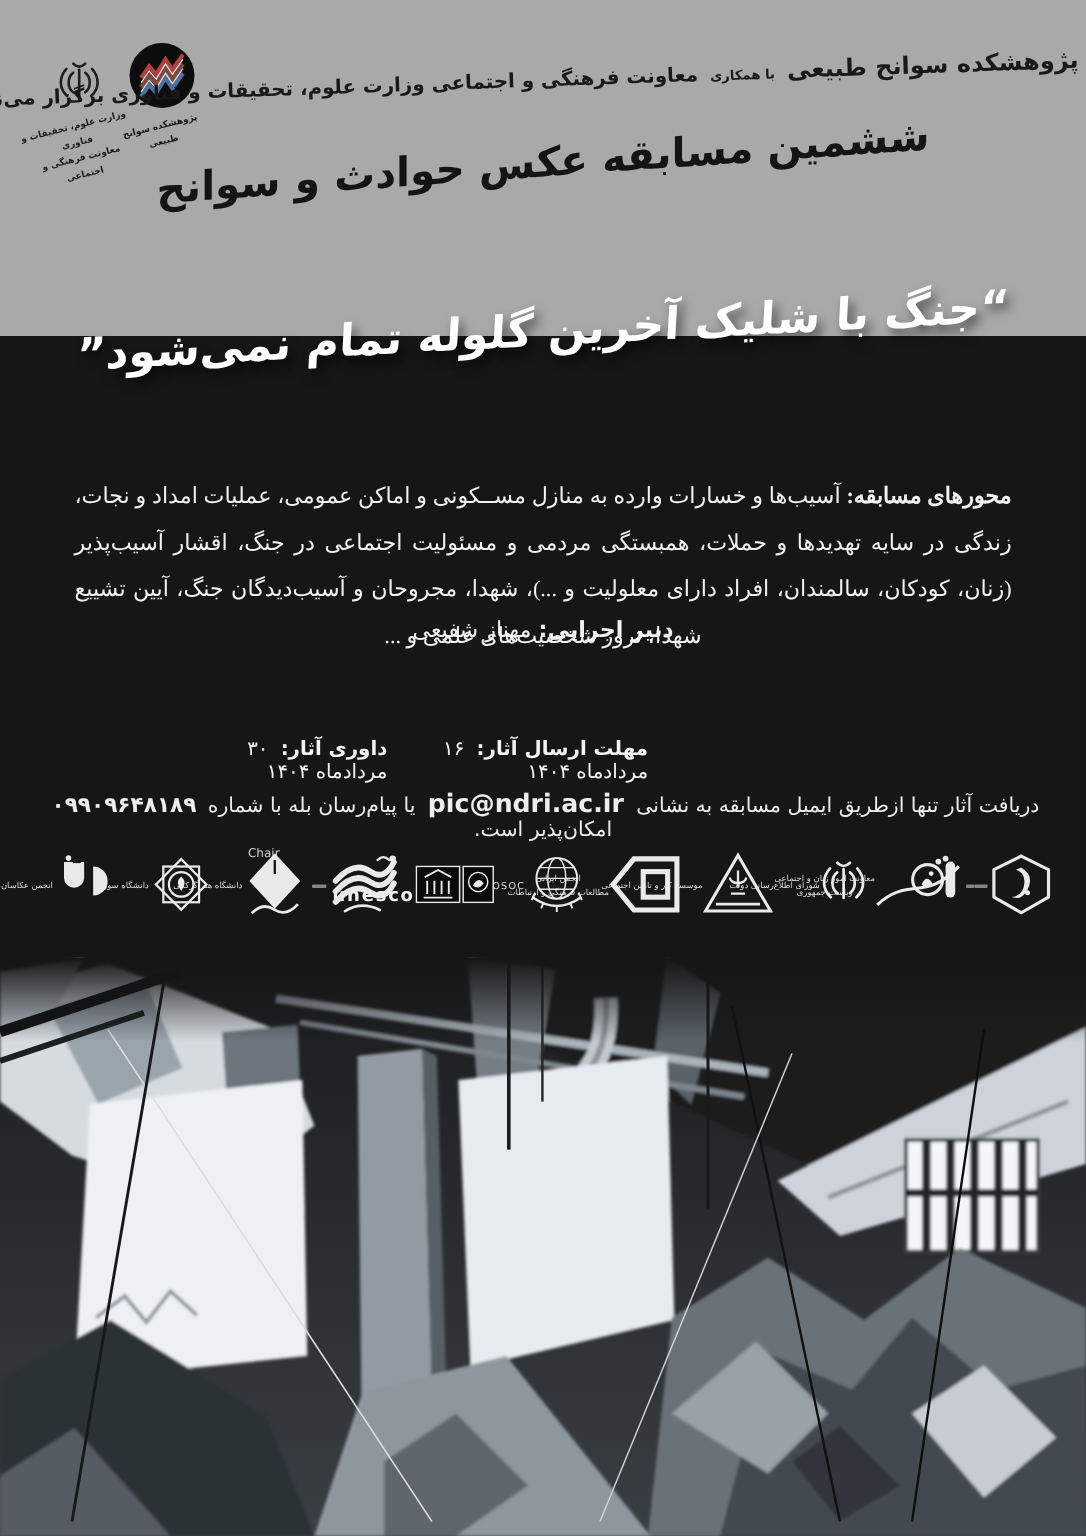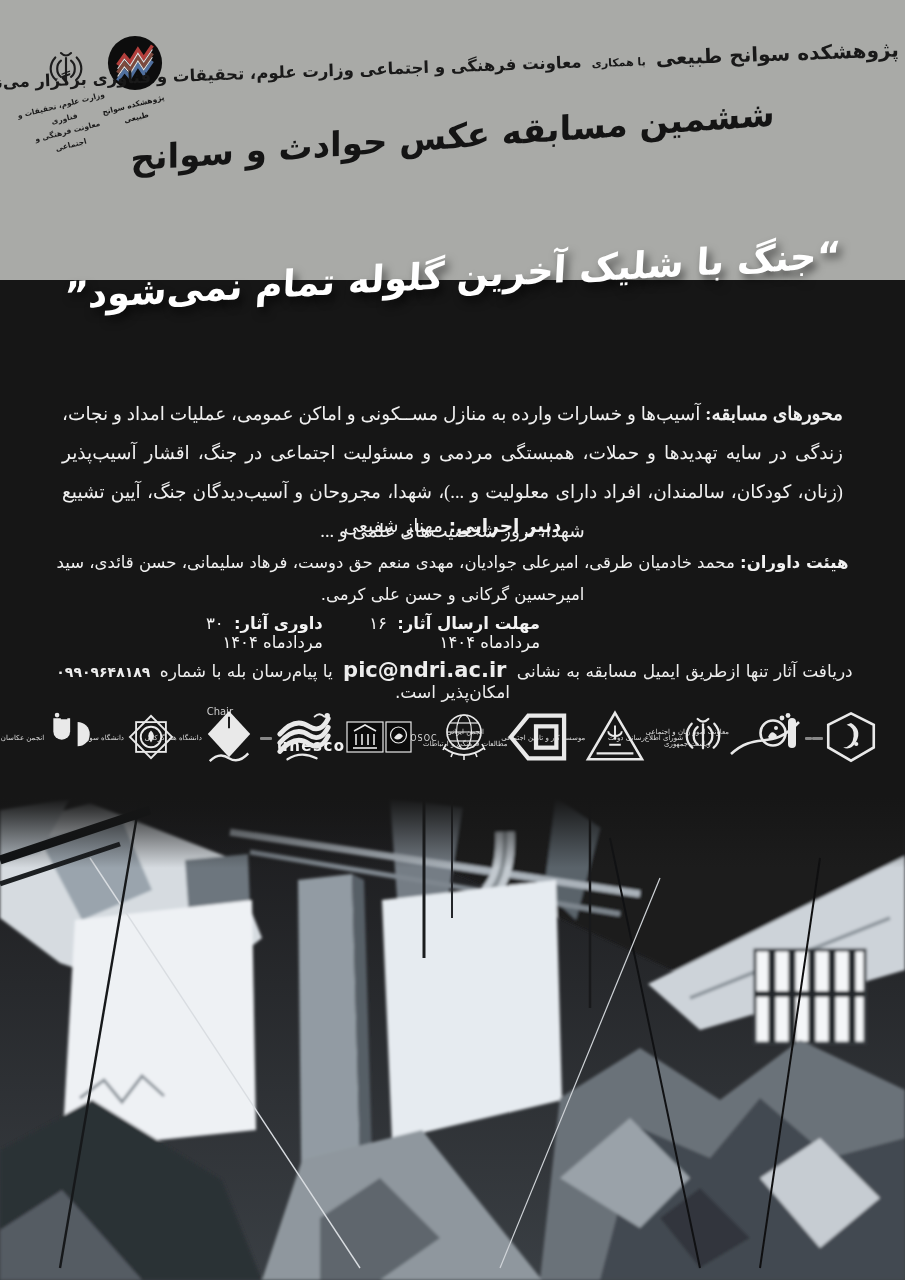--- a/index.html
+++ b/index.html
@@ -36,21 +36,21 @@
   .jury{position:absolute;top:547px;left:55px;right:55px;text-align:center;direction:rtl;
         color:#f1f1f1;font-size:16.5px;line-height:1.95;}
 
   .dates{position:absolute;top:614px;left:148px;width:392px;display:flex;direction:rtl;
          justify-content:space-between;color:#f3f3f3;font-size:16.5px;}
   .dates .blabel{margin-left:5px;}
 
   .note{position:absolute;top:658px;left:30px;right:30px;text-align:center;direction:rtl;
         color:#ededed;font-size:17px;}
   .note .email{font-size:21px;font-weight:bold;unicode-bidi:embed;margin:0 5px;}
-  .note .phone{font-weight:bold;font-size:14px;margin:12px 4px;}
+  .note .phone{font-weight:bold;font-size:18px;margin:12px 4px;}
 
   
   .sponsors{position:absolute;top:706px;left:26px;right:26px;display:flex;direction:rtl;
             justify-content:space-between;align-items:flex-start;}
   .sponsor{width:74px;display:flex;flex-direction:row;align-items:center;color:#e6e6e6;}
   .s-icon{height:62px;display:flex;align-items:center;justify-content:center;}
   .s-cap{font-size:7px;line-height:1.7;text-align:center;color:#dcdcdc;margin-top:3px;white-space:nowrap;}
   .s-word{font-size:15px;font-weight:bold;letter-spacing:1.5px;color:#f2f2f2;margin-top:17px;
           font-family:"DejaVu Sans",sans-serif;}
   .s-sub{font-size:10px;color:#cfcfcf;align-self:flex-start;margin-right:44px;}
@@ -104,25 +104,20 @@
 
   <div class="quote">“جنگ با شلیک آخرین گلوله تمام نمی‌شود”</div>
 
   <p class="themes"><span class="blabel">محورهای مسابقه:</span> <span>آسیب‌ها و خسارات وارده به منازل مســکونی و اماکن عمومی، عملیات امداد و نجات، زندگی در سایه تهدیدها و حملات، همبستگی مردمی و مسئولیت اجتماعی در جنگ، اقشار آسیب‌پذیر (زنان، کودکان، سالمندان، افراد دارای معلولیت و ...)، شهدا، مجروحان و آسیب‌دیدگان جنگ، آیین تشییع شهدا، ترور شخصیت‌های علمی و ...</span></p>
 
   <div class="secretary">
     <span class="blabel">دبیر اجرایی:</span>
     <span>مهناز شفیعی</span>
   </div>
 
-  <div class="jury">
-    <span class="blabel">هیئت داوران:</span>
-    <span>محمد خادمیان طرقی، امیرعلی جوادیان، مهدی منعم حق دوست، فرهاد سلیمانی، حسن قائدی، سید امیرحسین گرکانی</span>
-    <span>و حسن علی کرمی.</span>
-  </div>
 
   <div class="dates">
     <div>
       <span class="blabel">مهلت ارسال آثار:</span>
       <span>۱۶ مردادماه ۱۴۰۴</span>
     </div>
     <div>
       <span class="blabel">داوری آثار:</span>
       <span>۳۰ مردادماه ۱۴۰۴</span>
     </div>

